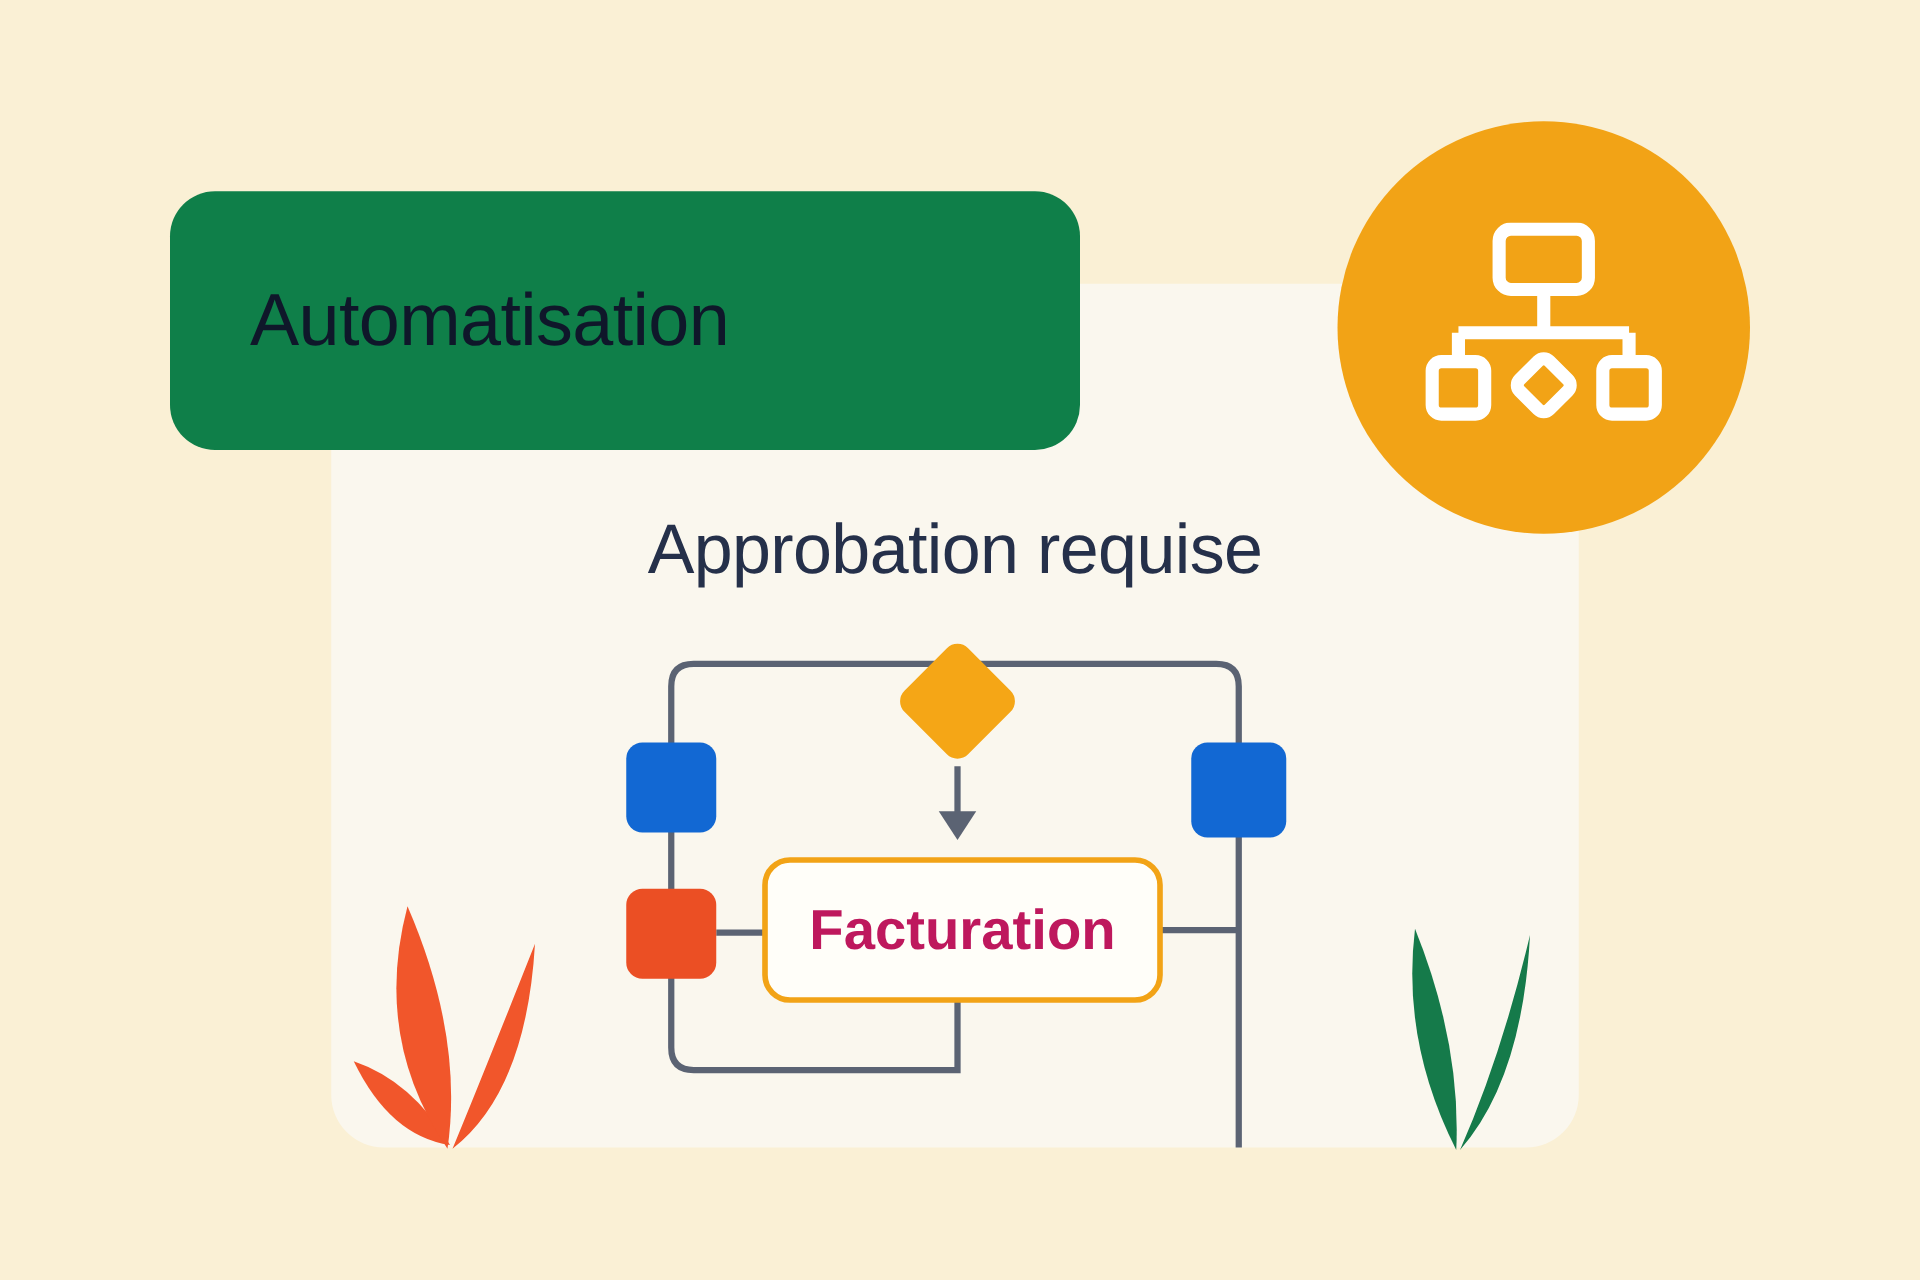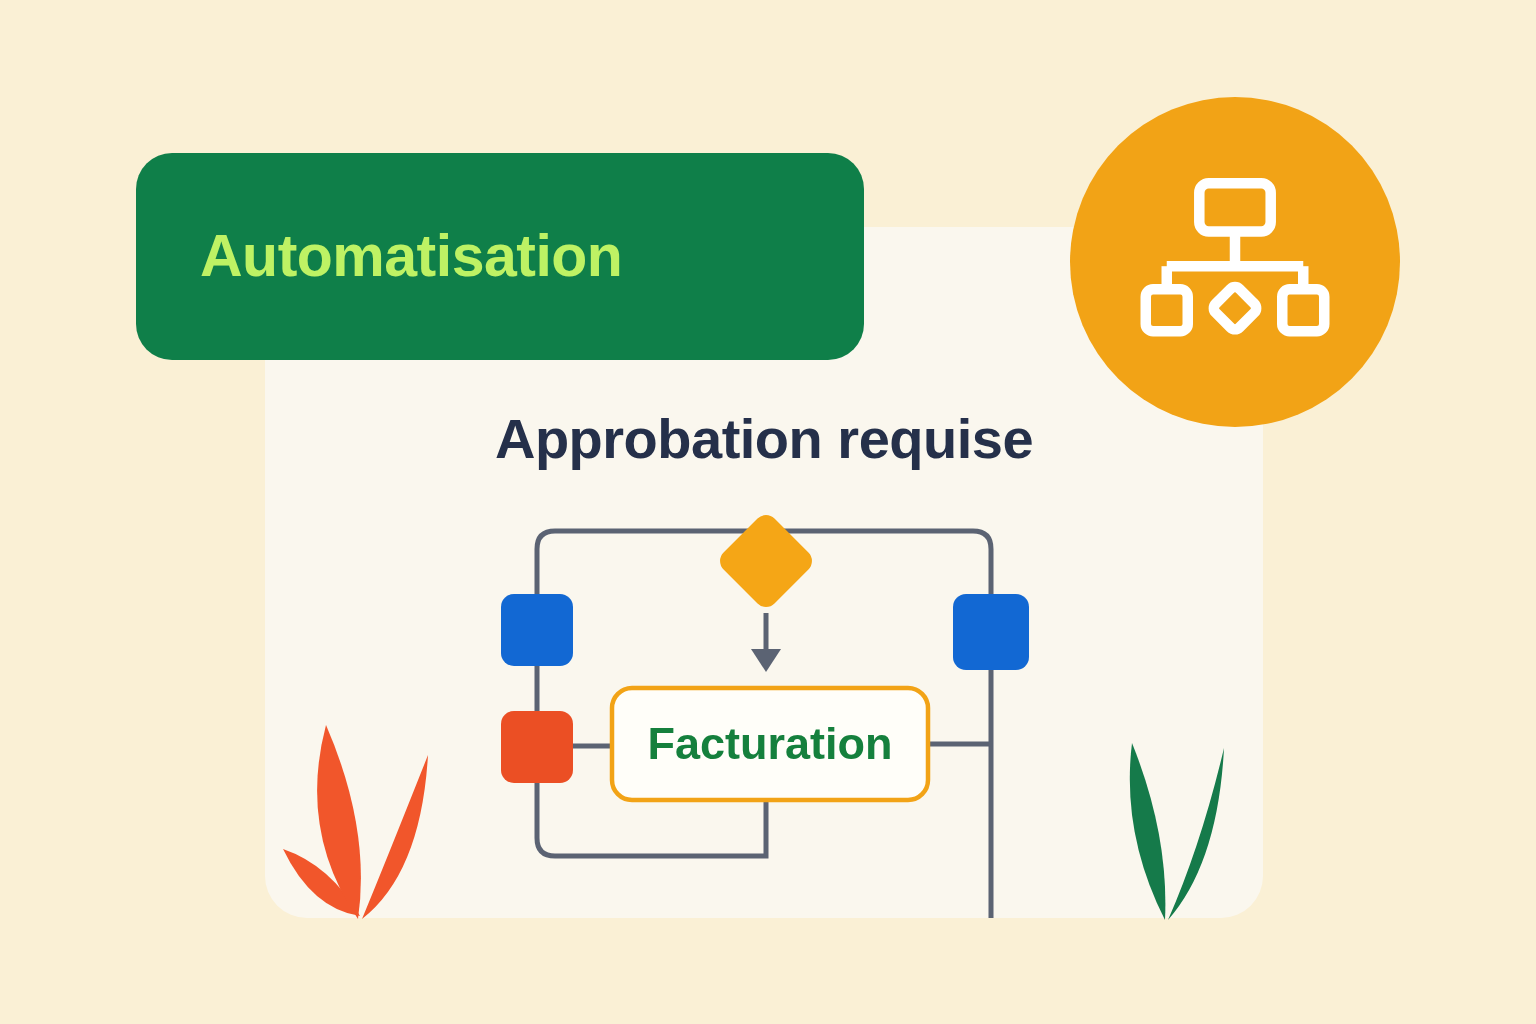--- a/index.html
+++ b/index.html
@@ -11,48 +11,48 @@
     overflow:hidden;
   }
   .stage { position:absolute; left:0; top:0; width:1536px; height:1024px; }
 
   .card {
     position:absolute; left:265px; top:227px; width:998px; height:691px;
     background:#FAF7EE; border-radius:42px;
   }
   .card-title {
     position:absolute; left:265px; top:406px; width:998px;
-    text-align:center; font-size:56px; font-weight:bold;
+    text-align:center; font-size:56px; font-weight:normal;
     color:#25304A; letter-spacing:-0.5px;
   }
 
   .badge {
     position:absolute; left:136px; top:153px; width:728px; height:207px;
     background:#0F7F49; border-radius:36px;
     display:flex; flex-direction:column; justify-content:center;
     padding-left:64px;
   }
   .badge-line {
-    color:#bef264; font-size:59px; font-weight:bold; line-height:69px;
+    color:#0f172a; font-size:59px; font-weight:normal; line-height:69px;
     letter-spacing:-0.5px;
   }
 
   .icon-circle {
     position:absolute; left:1070px; top:97px; width:330px; height:330px;
     border-radius:50%; background:#F2A316;
     display:flex; align-items:center; justify-content:center;
   }
 
   .flow-svg { position:absolute; left:0; top:0; }
   .plant-svg { position:absolute; }
 
   .process-label {
     position:absolute; left:612px; top:688px; width:316px; height:112px;
     display:flex; align-items:center; justify-content:center;
-    font-size:45px; font-weight:bold; color:#15803d;
+    font-size:45px; font-weight:bold; color:#be185d;
   }
 </style>
 </head>
 <body>
 
 <div class="stage">
 
   <div class="card"></div>
 
   <svg class="flow-svg" width="1536" height="1024" viewBox="0 0 1536 1024">

